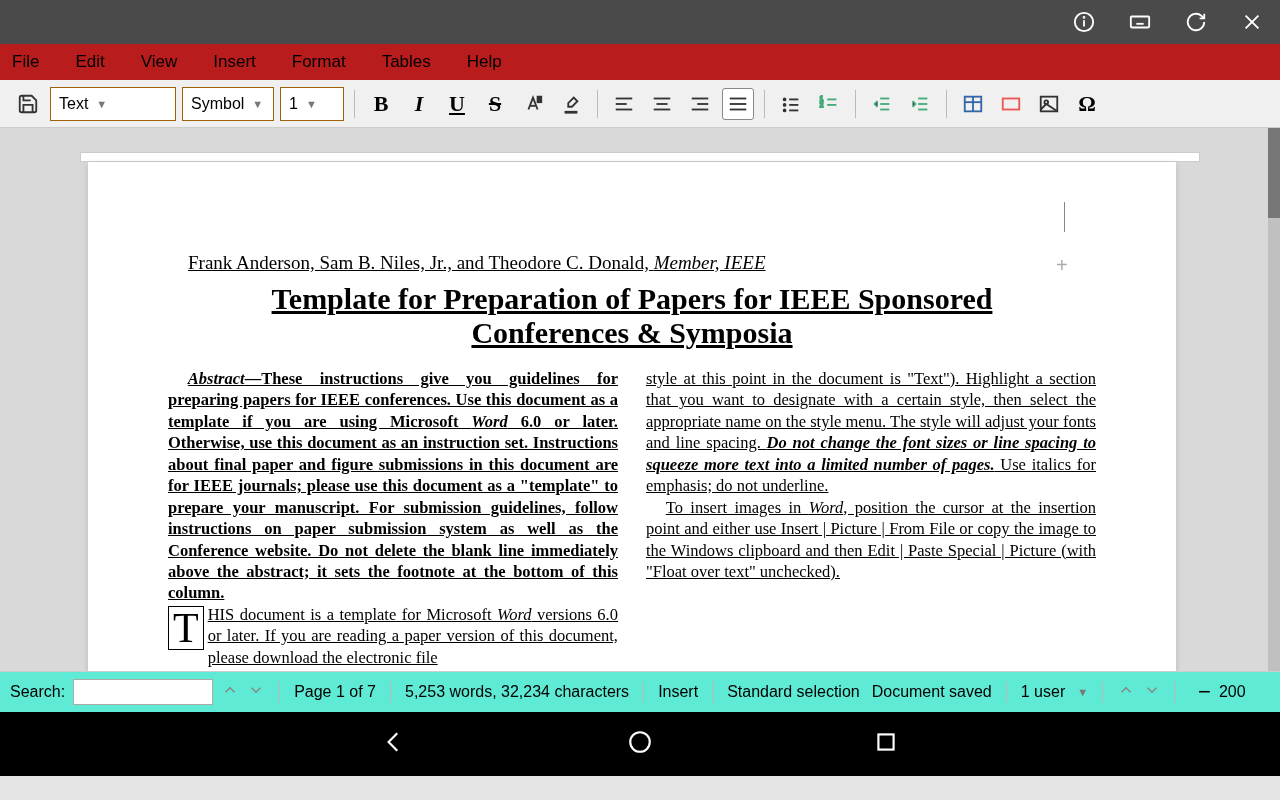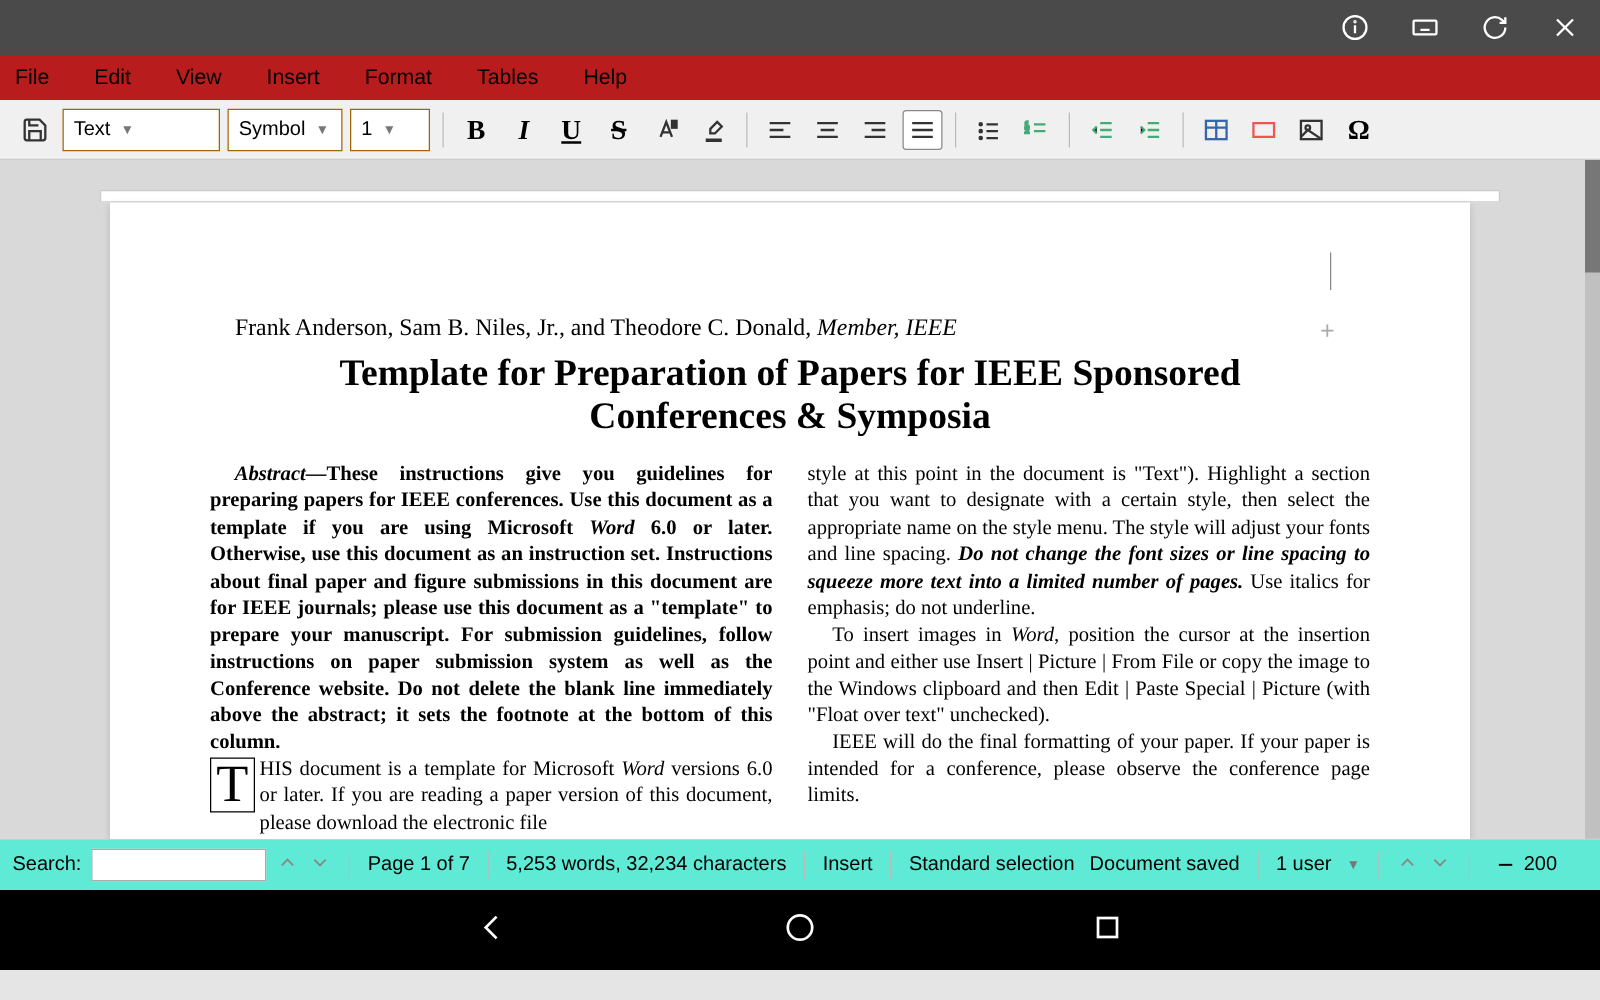--- a/index.html
+++ b/index.html
@@ -21,21 +21,21 @@
 .dropdown .arrow { margin-left: 8px; color: #777; font-size: 11px; }
 .dd-style { width: 126px; }
 .dd-font { width: 92px; }
 .dd-size { width: 64px; }
 
 .workspace { height: 543px; background: #d9d9d9; overflow: auto; position: relative; padding: 24px 0 0 0; }
 .scrollbar-v { position: absolute; right: 0; top: 0; width: 12px; height: 100%; background: #c0c0c0; }
 .scrollbar-v .thumb { position: absolute; top: 0; width: 100%; height: 90px; background: #777; }
 .ruler-strip { height: 10px; background: #fff; border: 1px solid #ccc; margin: 0 80px 0 80px; }
 .page { background: #fff; width: 1088px; margin: 0 auto 0 88px; height: 510px; box-shadow: 0 2px 6px rgba(0,0,0,.15); overflow: hidden; position: relative; }
-.page-inner { padding: 90px 80px 0 80px; font-family: 'Times New Roman', serif; }
+.page-inner { padding: 90px 80px 0 80px; font-family: 'Times New Roman', serif; text-decoration: underline; }
 .authors { font-size: 19px; margin-left: 20px; margin-bottom: 8px; }
 .authors .member { font-style: italic; }
 .doc-title { font-size: 30px; text-align: center; font-weight: bold; margin-bottom: 18px; padding: 0 50px; }
 .columns { display: flex; gap: 28px; font-size: 16.5px; line-height: 1.3; }
 .col { flex: 1; text-align: justify; }
 .abstract { font-weight: bold; }
 .abstract .label { font-style: italic; }
 .abstract .word { font-style: italic; }
 .sec-head { text-align: center; font-variant: small-caps; margin: 14px 0 4px; font-size: 16px; }
 .dropcap { float: left; font-size: 42px; line-height: 38px; border: 1px solid #000; padding: 2px 4px; margin: 2px 4px 0 0; font-family: 'Times New Roman', serif; }
@@ -252,21 +252,20 @@
           <p class="abstract" style="text-indent:1.2em">
             <span class="label">Abstract</span><span>—These instructions give you guidelines for preparing papers for IEEE conferences. Use this document as a template if you are using Microsoft </span><span class="word">Word</span><span> 6.0 or later. Otherwise, use this document as an instruction set. Instructions about final paper and figure submissions in this document are for IEEE journals; please use this document as a "template" to prepare your manuscript. For submission guidelines, follow instructions on paper submission system as well as the Conference website. Do not delete the blank line immediately above the abstract; it sets the footnote at the bottom of this column.</span>
           </p>
           <p>
             <span class="dropcap">T</span><span>HIS document is a template for Microsoft </span><span class="italic">Word</span><span> versions 6.0 or later. If you are reading a paper version of this document, please download the electronic file</span>
           </p>
         </div>
         <div class="col">
           <p><span>style at this point in the document is "Text"). Highlight a section that you want to designate with a certain style, then select the appropriate name on the style menu. The style will adjust your fonts and line spacing. </span><span class="bi">Do not change the font sizes or line spacing to squeeze more text into a limited number of pages.</span><span> Use italics for emphasis; do not underline.</span></p>
           <p style="text-indent:1.2em"><span>To insert images in </span><span class="italic">Word</span><span>, position the cursor at the insertion point and either use Insert | Picture | From File or copy the image to the Windows clipboard and then Edit | Paste Special | Picture (with "Float over text" unchecked).</span></p>
-          <p style="text-indent:1.2em">IEEE will do the final formatting of your paper. If your paper is intended for a conference, please observe the conference page limits.</p>
         </div>
       </div>
     </div>
   </div>
 </div>
 
 <div class="statusbar">
   <span>Search:</span>
   <input class="search-box" style="">
   <span class="sb-arrow sb-icon"><svg viewBox="0 0 24 24">

